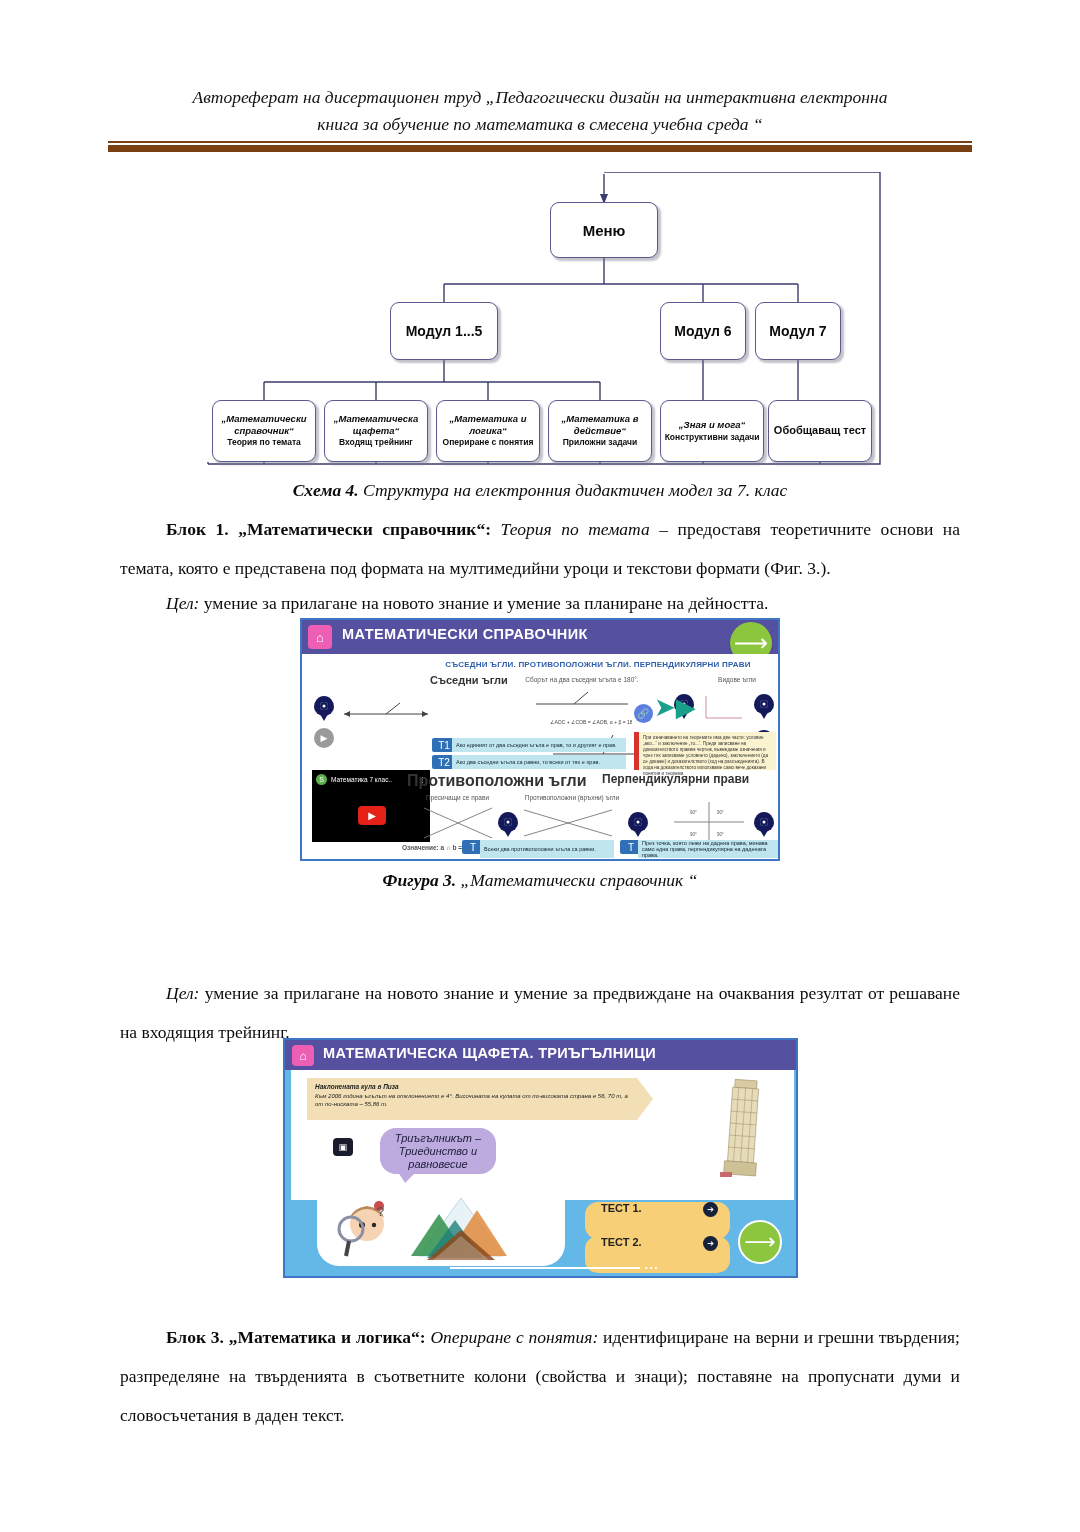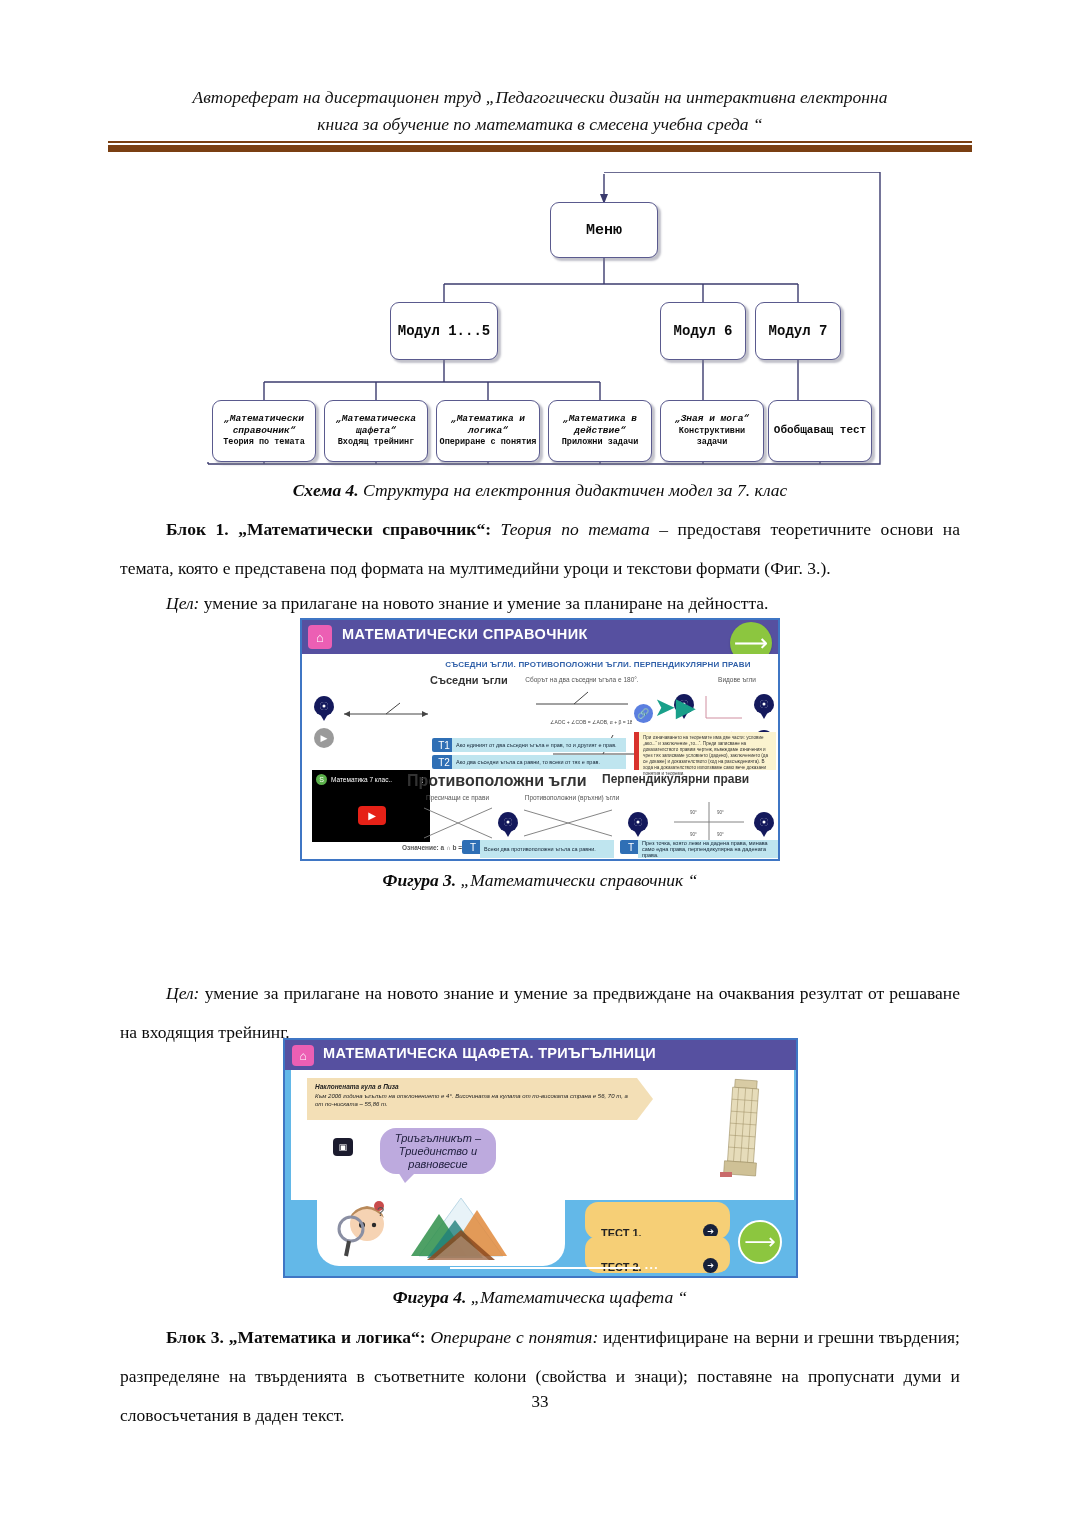--- a/index.html
+++ b/index.html
@@ -37,21 +37,21 @@
   .scheme svg{display:block;}
   .nodebox{
     position:absolute;
     border:1.6px solid #5a5a8e;
     border-radius:9px;
     background:#fff;
     box-shadow:2.5px 2.5px 2px rgba(120,120,140,.45);
     box-sizing:border-box;
     display:flex;align-items:center;justify-content:center;
     text-align:center;
-    font-family:Liberation Mono, monospace;
+    font-family:Liberation Sans, sans-serif;
   }
   .n-menu{left:360px;top:30px;width:108px;height:56px;font-weight:bold;font-size:15px;}
   .n-m15{left:200px;top:130px;width:108px;height:58px;font-weight:bold;font-size:14px;}
   .n-m6{left:470px;top:130px;width:86px;height:58px;font-weight:bold;font-size:14px;}
   .n-m7{left:565px;top:130px;width:86px;height:58px;font-weight:bold;font-size:14px;}
   .leaf{width:104px;height:62px;top:228px;flex-direction:column;line-height:11.5px;}
   .leaf .t1{font-style:italic;font-weight:bold;font-size:9.5px;}
   .leaf .t2{font-size:8.5px;font-weight:600;margin-top:1px;}
   .leaf.plain .t1{font-style:normal;font-weight:bold;font-size:11px;}
   .l1{left:22px;} .l2{left:134px;} .l3{left:246px;}
@@ -207,21 +207,21 @@
     font-style:italic;font-size:11px;color:#1c1c3a;line-height:13px;
   }
   .f4-bubble:after{content:"";position:absolute;left:18px;bottom:-9px;width:0;height:0;
     border-left:7px solid transparent;border-right:11px solid transparent;border-top:11px solid #bdaade;}
   .f4-whitepanel{position:absolute;left:32px;top:150px;width:248px;height:76px;background:#fff;
     border-radius:0 0 22px 22px;}
   .f4-kid{position:absolute;left:48px;top:158px;width:62px;height:62px;}
   .f4-tri{position:absolute;left:118px;top:156px;width:118px;height:66px;}
   .f4-btn{
     position:absolute;left:300px;width:145px;height:37px;background:#f6cf76;border-radius:13px;
-    display:flex;align-items:flex-end;
+    display:flex;align-items:flex-start;
   }
   .f4-btn .lbl{margin-left:16px;font-weight:bold;font-size:11px;color:#222;flex:1;}
   .f4-btn .dot{width:15px;height:15px;border-radius:50%;background:#17213a;margin-right:12px;
     display:flex;align-items:center;justify-content:center;color:#fff;font-size:8px;}
   .f4-b1{top:162px;} .f4-b2{top:196px;}
   .f4-next{
     position:absolute;right:14px;bottom:12px;width:40px;height:40px;border-radius:50%;
     background:#8cc63f;border:2px solid #fff;
     display:flex;align-items:center;justify-content:center;color:#fff;font-size:22px;line-height:1;
   }
@@ -504,22 +504,18 @@
     <div class="f4-btn f4-b2">
       <span class="lbl">ТЕСТ 2.</span>
       <span class="dot">➔</span>
     </div>
 
     <div class="f4-next">⟶</div>
     <div class="f4-progress"></div>
     <div class="f4-dots">•••</div>
   </div>
 
-  <div class="cap cap-f4">
-    <b>Фигура 4.</b><span> „Математическа щафета “</span>
-  </div>
 
   <div class="para p-b3">
     <span class="ind"></span><b>Блок 3. „Математика  и логика“:</b><i> Опериране с понятия:</i><span> идентифициране  на верни и греш­ни твърдения;  разпределяне  на твърденията  в съответните  колони  (свойства  и знаци);  поставяне на пропуснати думи и словосъчетания в даден текст.</span>
   </div>
 
-  <div class="pageno">33</div>
 </div>
 
 </body></html>

